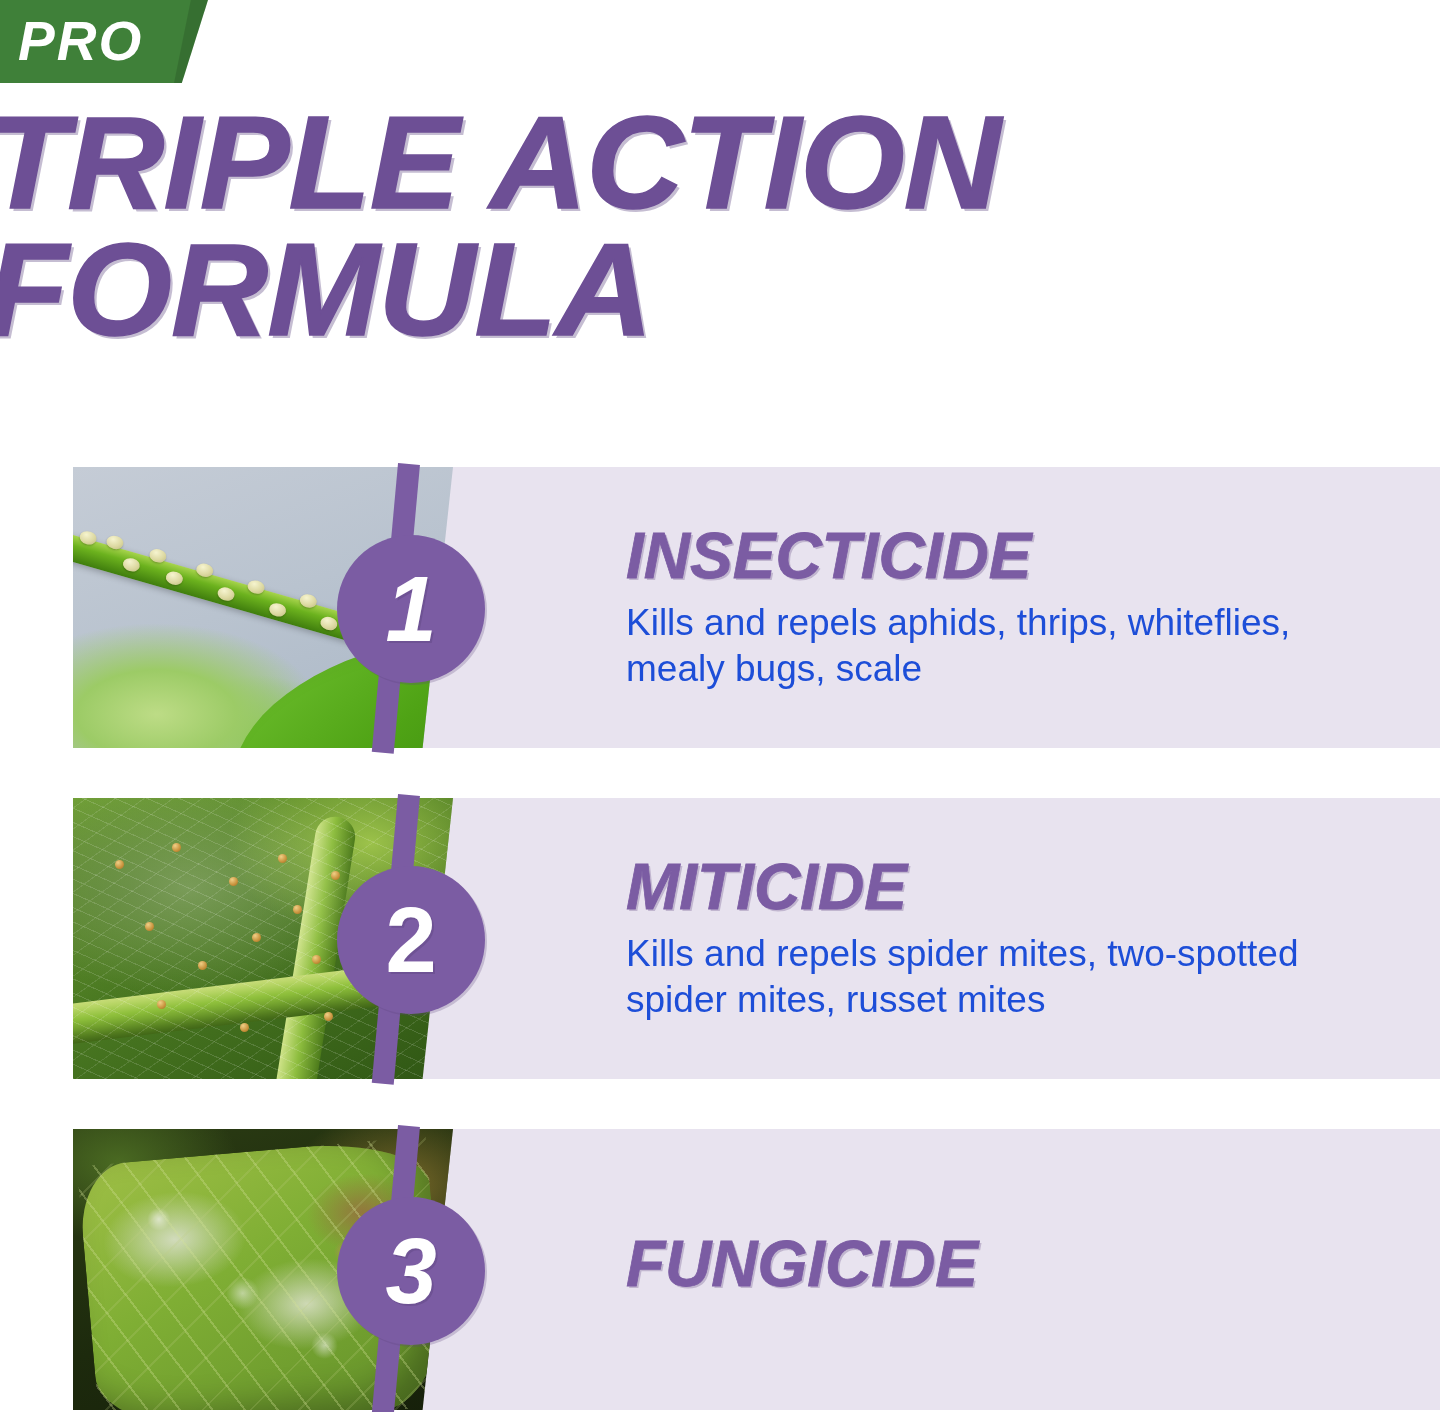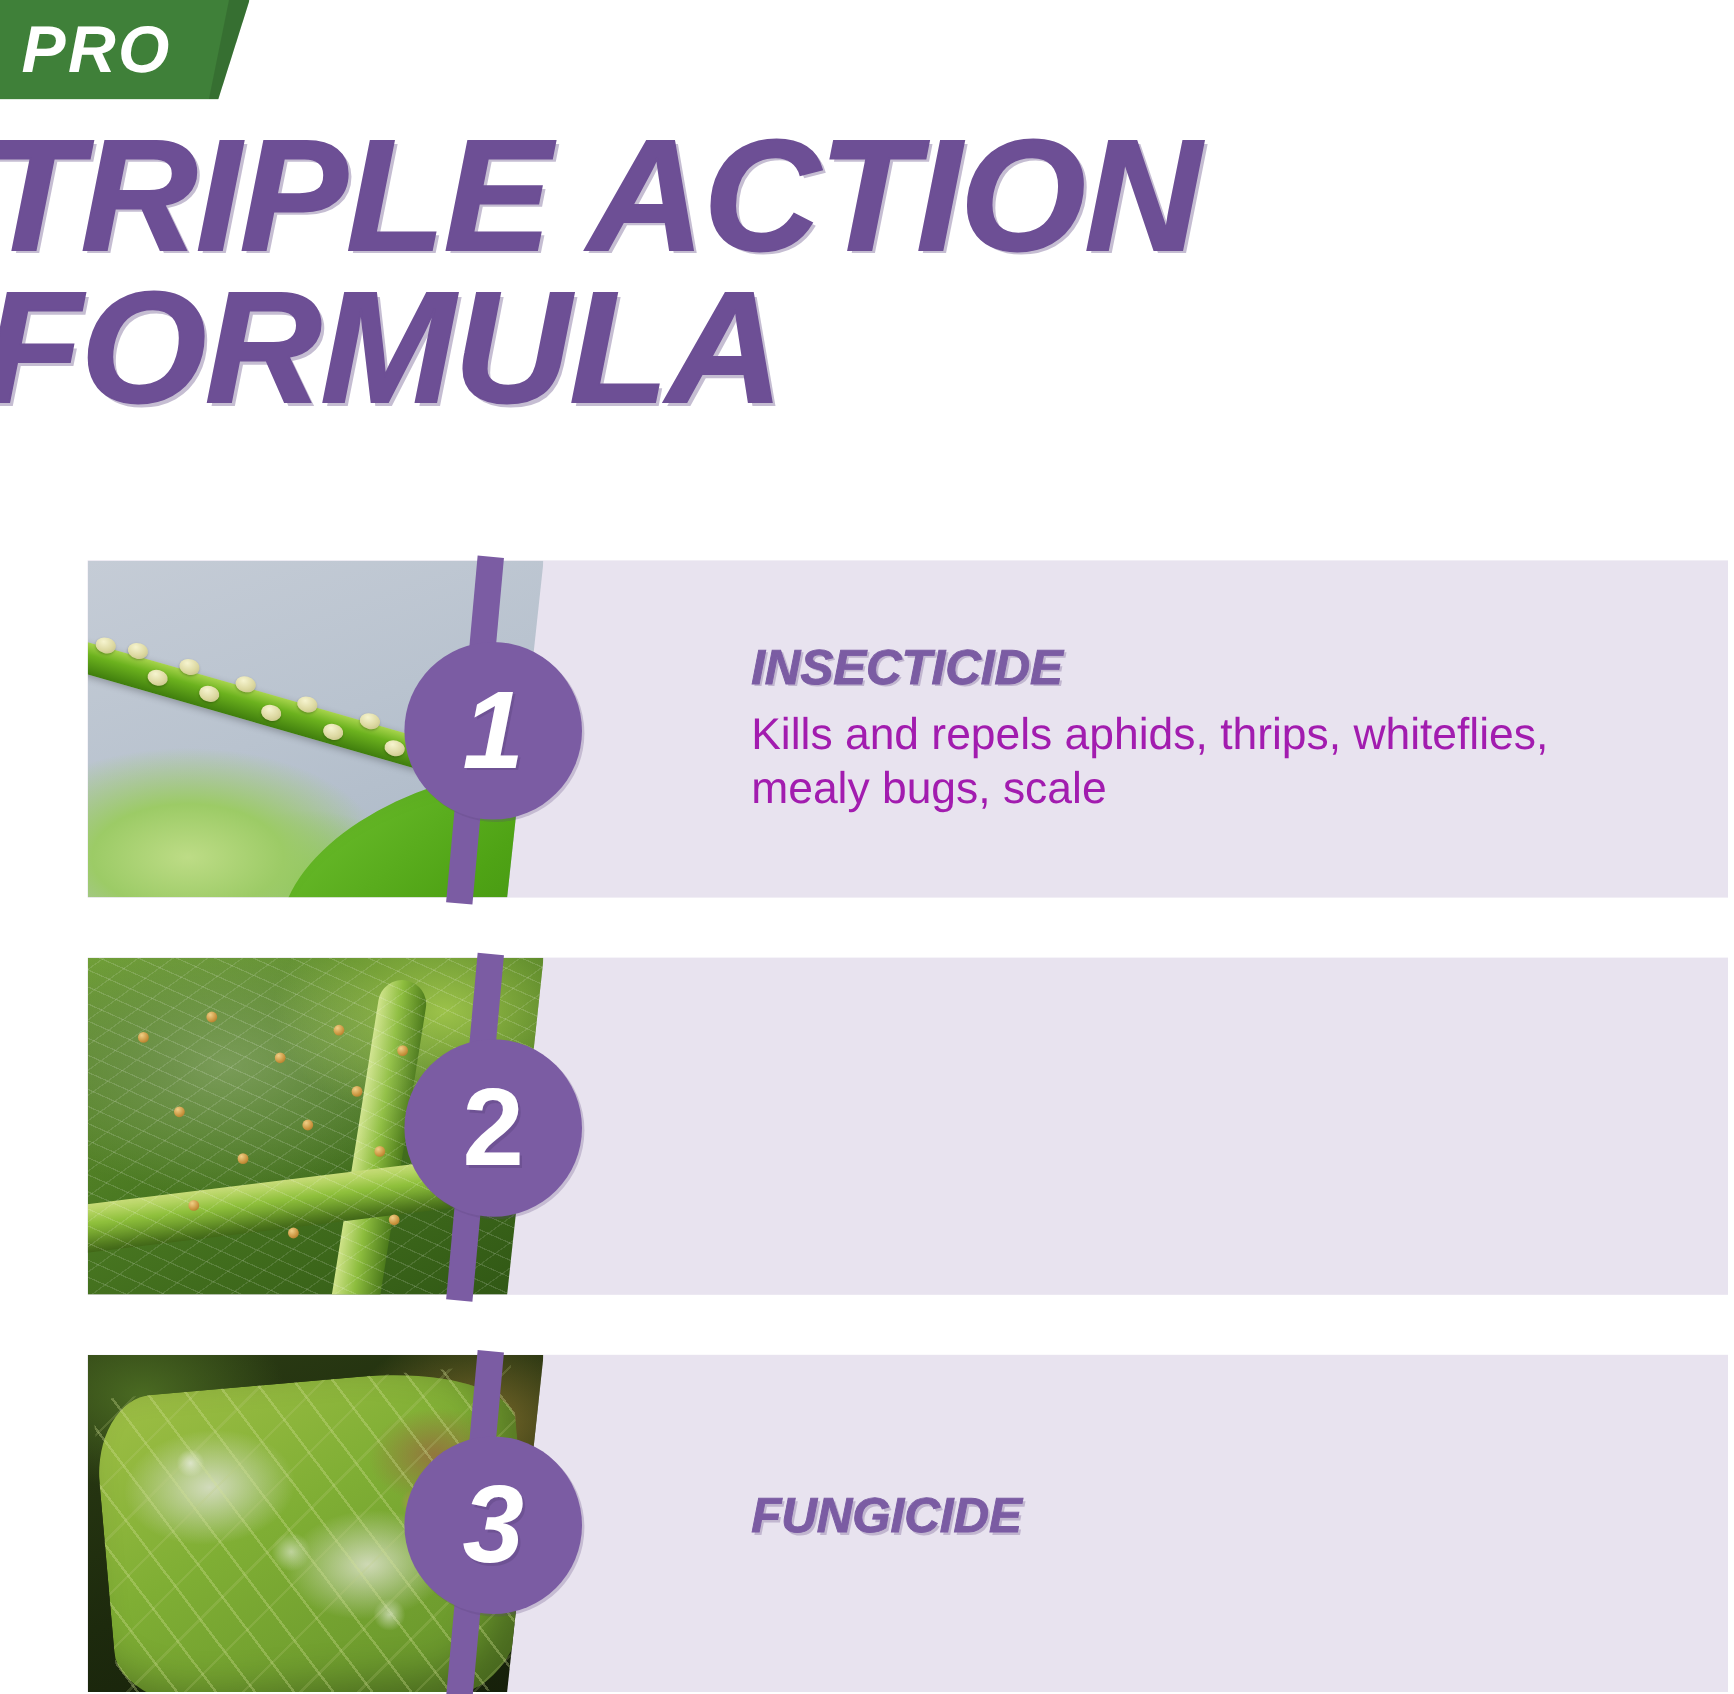--- a/index.html
+++ b/index.html
@@ -257,32 +257,32 @@
     left: 553px;
     top: 0;
     width: 800px;
     height: 281px;
     display: flex;
     flex-direction: column;
     justify-content: center;
   }
   .feature-title {
     color: #7b5ca3;
-    font-size: 41px;
+    font-size: 64px;
     font-weight: 700;
     font-style: italic;
     letter-spacing: 0px;
     line-height: 1.0;
     margin-bottom: 12px;
     font-family: "Liberation Sans Narrow", "Liberation Sans", sans-serif;
     text-shadow: 2px 2px 0 rgba(120,98,150,0.35);
     -webkit-text-stroke: 0.8px #7b5ca3;
   }
   .feature-desc {
-    color: #a21caf;
+    color: #1d4ed8;
     font-size: 37px;
     font-weight: 400;
     line-height: 1.22;
     font-family: "Liberation Sans Narrow", "Liberation Sans", sans-serif;
     max-width: 700px;
   }
   #row-3 .feature-desc { max-width: 760px; }
   #row-2 .feature-desc { max-width: 700px; }
 </style>
 </head>
@@ -361,20 +361,24 @@
           <span class="mite" style="left:66%; top:76%;"></span>
         </div>
       </div>
     </div>
 
     <div class="divider-bar"></div>
     <div class="num-circle">
       <span class="num-text">2</span>
     </div>
 
+    <div class="row-text">
+      <div class="feature-title">MITICIDE</div>
+      <div class="feature-desc">Kills and repels spider mites, two-spotted spider mites, russet mites</div>
+    </div>
   </div>
 
   <div class="row" id="row-3">
     <div class="row-panel"></div>
 
     <div class="row-photo">
       <div class="photo-canvas">
         <div class="ph3-bg"></div>
         <div class="ph3-leaf">
           <div class="ph3-veins"></div>

